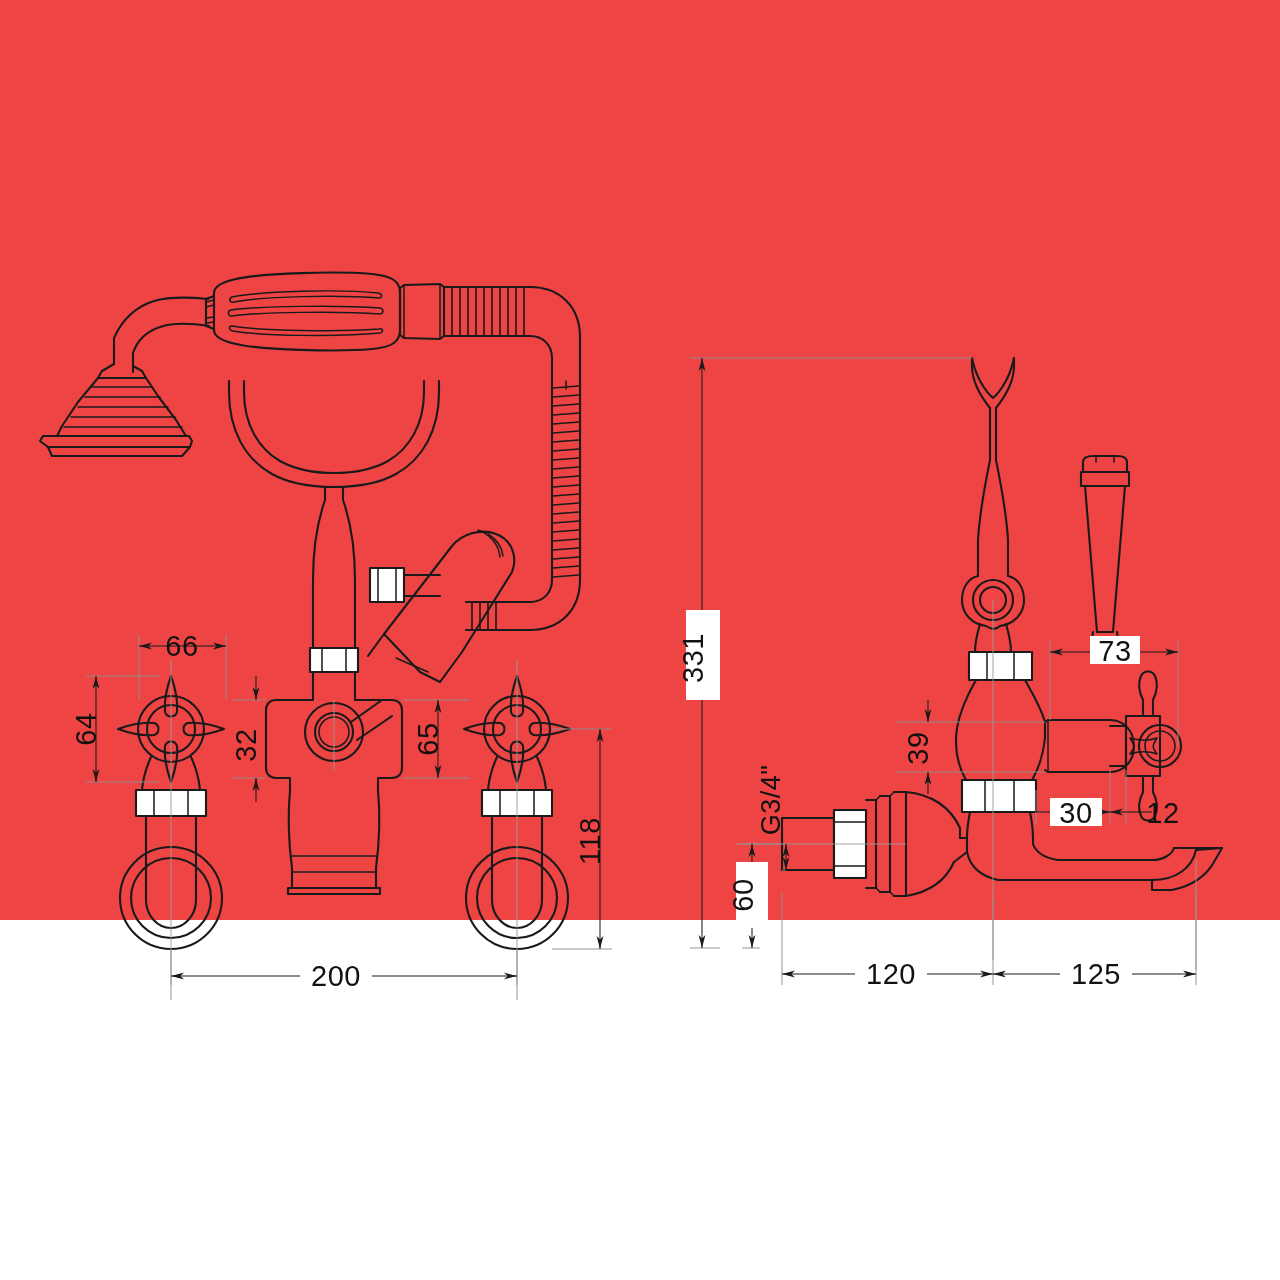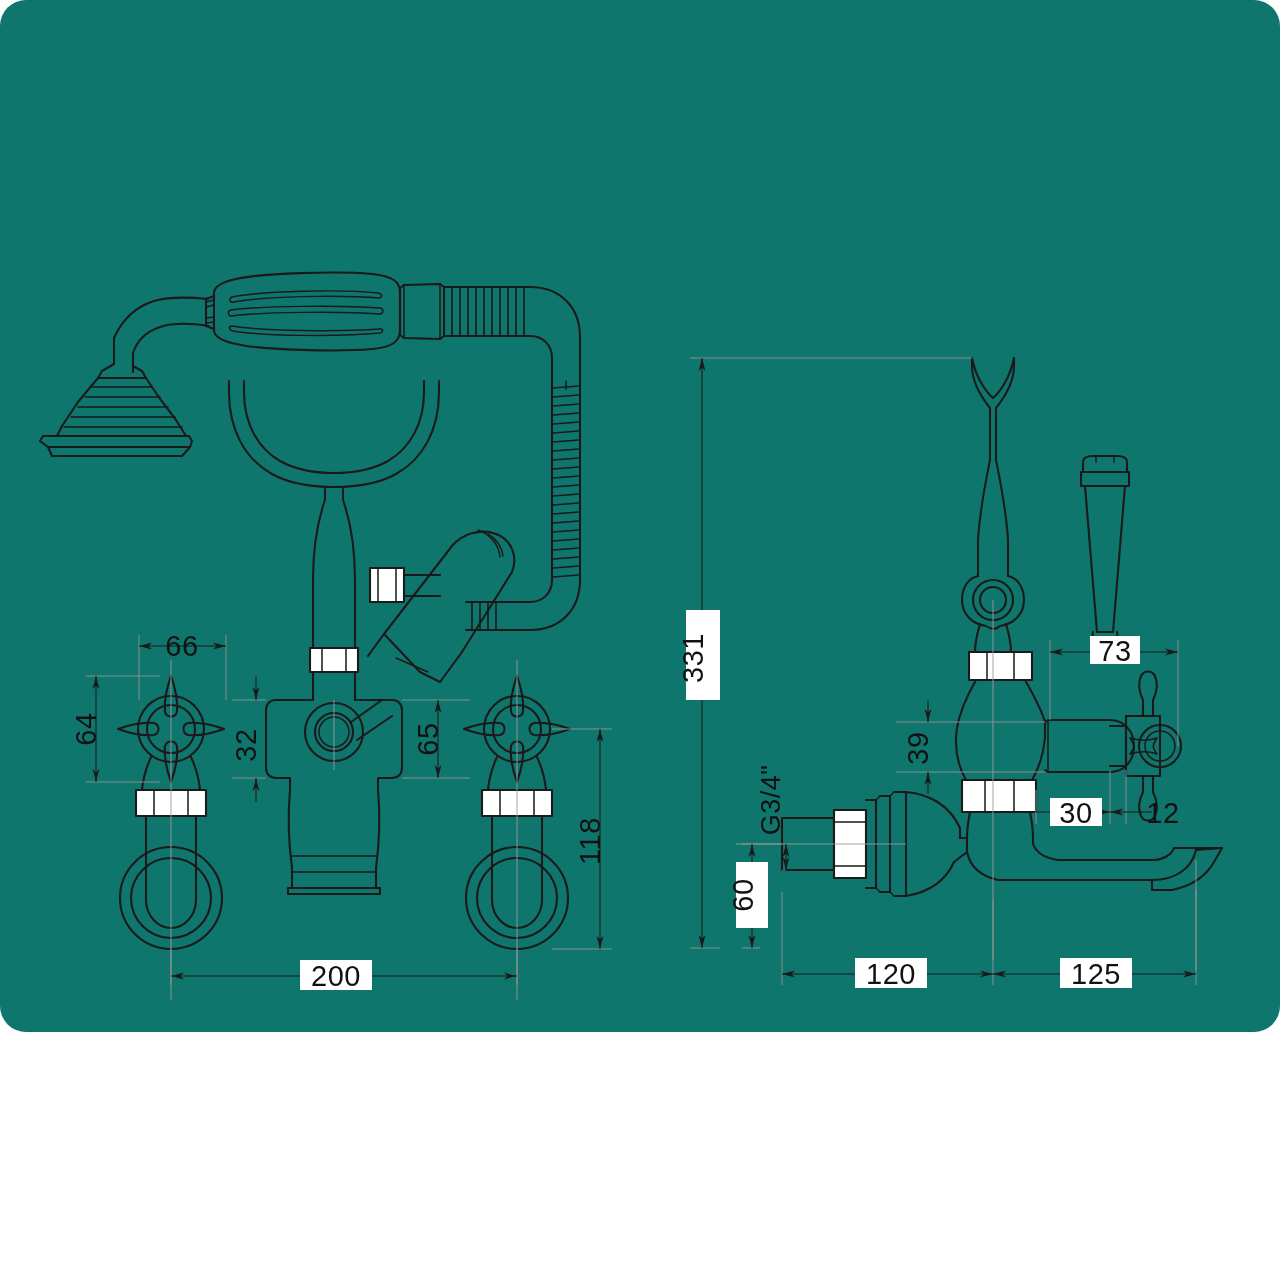--- a/index.html
+++ b/index.html
@@ -10,23 +10,22 @@
   }
   body {
     width: 1280px;
     height: 1280px;
     font-family: "Liberation Sans", sans-serif;
     overflow: hidden;
   }
   #sheet {
     position: relative;
     width: 1280px;
-    height: 1032px;
-    background: #0f766e;
-    border-radius: 26px;
+    height: 920px;
+    background: #ef4444;
   }
   #sheet svg {
     display: block;
     position: absolute;
     top: 0;
     left: 0;
   }
   .obj {
     fill: none;
     stroke: #1a1a1a;

